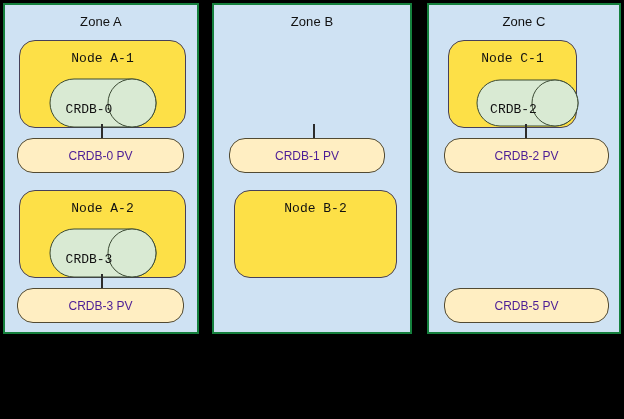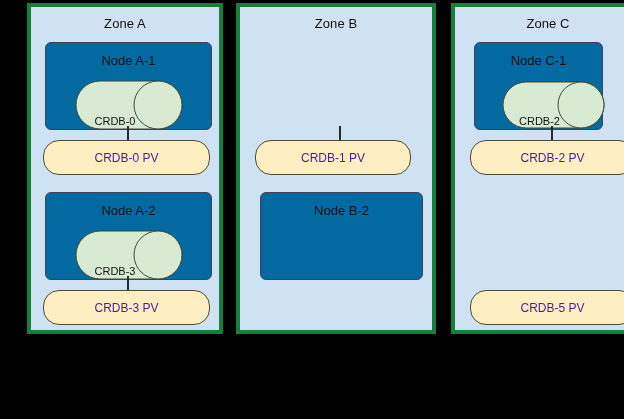--- a/index.html
+++ b/index.html
@@ -11,66 +11,66 @@
     position: relative;
     width: 624px;
     height: 419px;
     background: #000000;
     overflow: hidden;
     font-family: "Liberation Sans", sans-serif;
   }
   .zone {
     position: absolute;
     background: #cfe2f3;
-    border: 4px solid #15803d;
+    border: 2px solid #15803d;
     box-sizing: border-box;
-    margin-left: 24px;
   }
   .zone-title {
     position: absolute;
     left: 0;
     right: 0;
     top: 9px;
     text-align: center;
     font-size: 13px;
     color: #111111;
     letter-spacing: 0.1px;
   }
   .node {
     position: absolute;
-    background: #0369a1;
+    background: #fde047;
     border: 1px solid #46405a;
-    border-radius: 6px;
+    border-radius: 16px;
     box-sizing: border-box;
+    font-family: Liberation Mono, monospace;
   }
   .node-title {
     position: absolute;
     left: 0;
     right: 0;
     top: 10px;
     text-align: center;
     font-size: 13px;
     color: #111111;
   }
   .cylinder {
     position: absolute;
   }
   .cylinder svg {
     display: block;
   }
   .cyl-label {
     position: absolute;
     left: 0;
-    top: 16px;
+    top: 6px;
     width: 100%;
     height: 100%;
     display: flex;
     align-items: center;
     justify-content: center;
-    font-size: 11px;
+    font-size: 13px;
     color: #111111;
     padding-right: 28px;
     box-sizing: border-box;
     pointer-events: none;
   }
   .pv {
     position: absolute;
     background: #ffeec2;
     border: 1px solid #514a33;
     border-radius: 16px;

